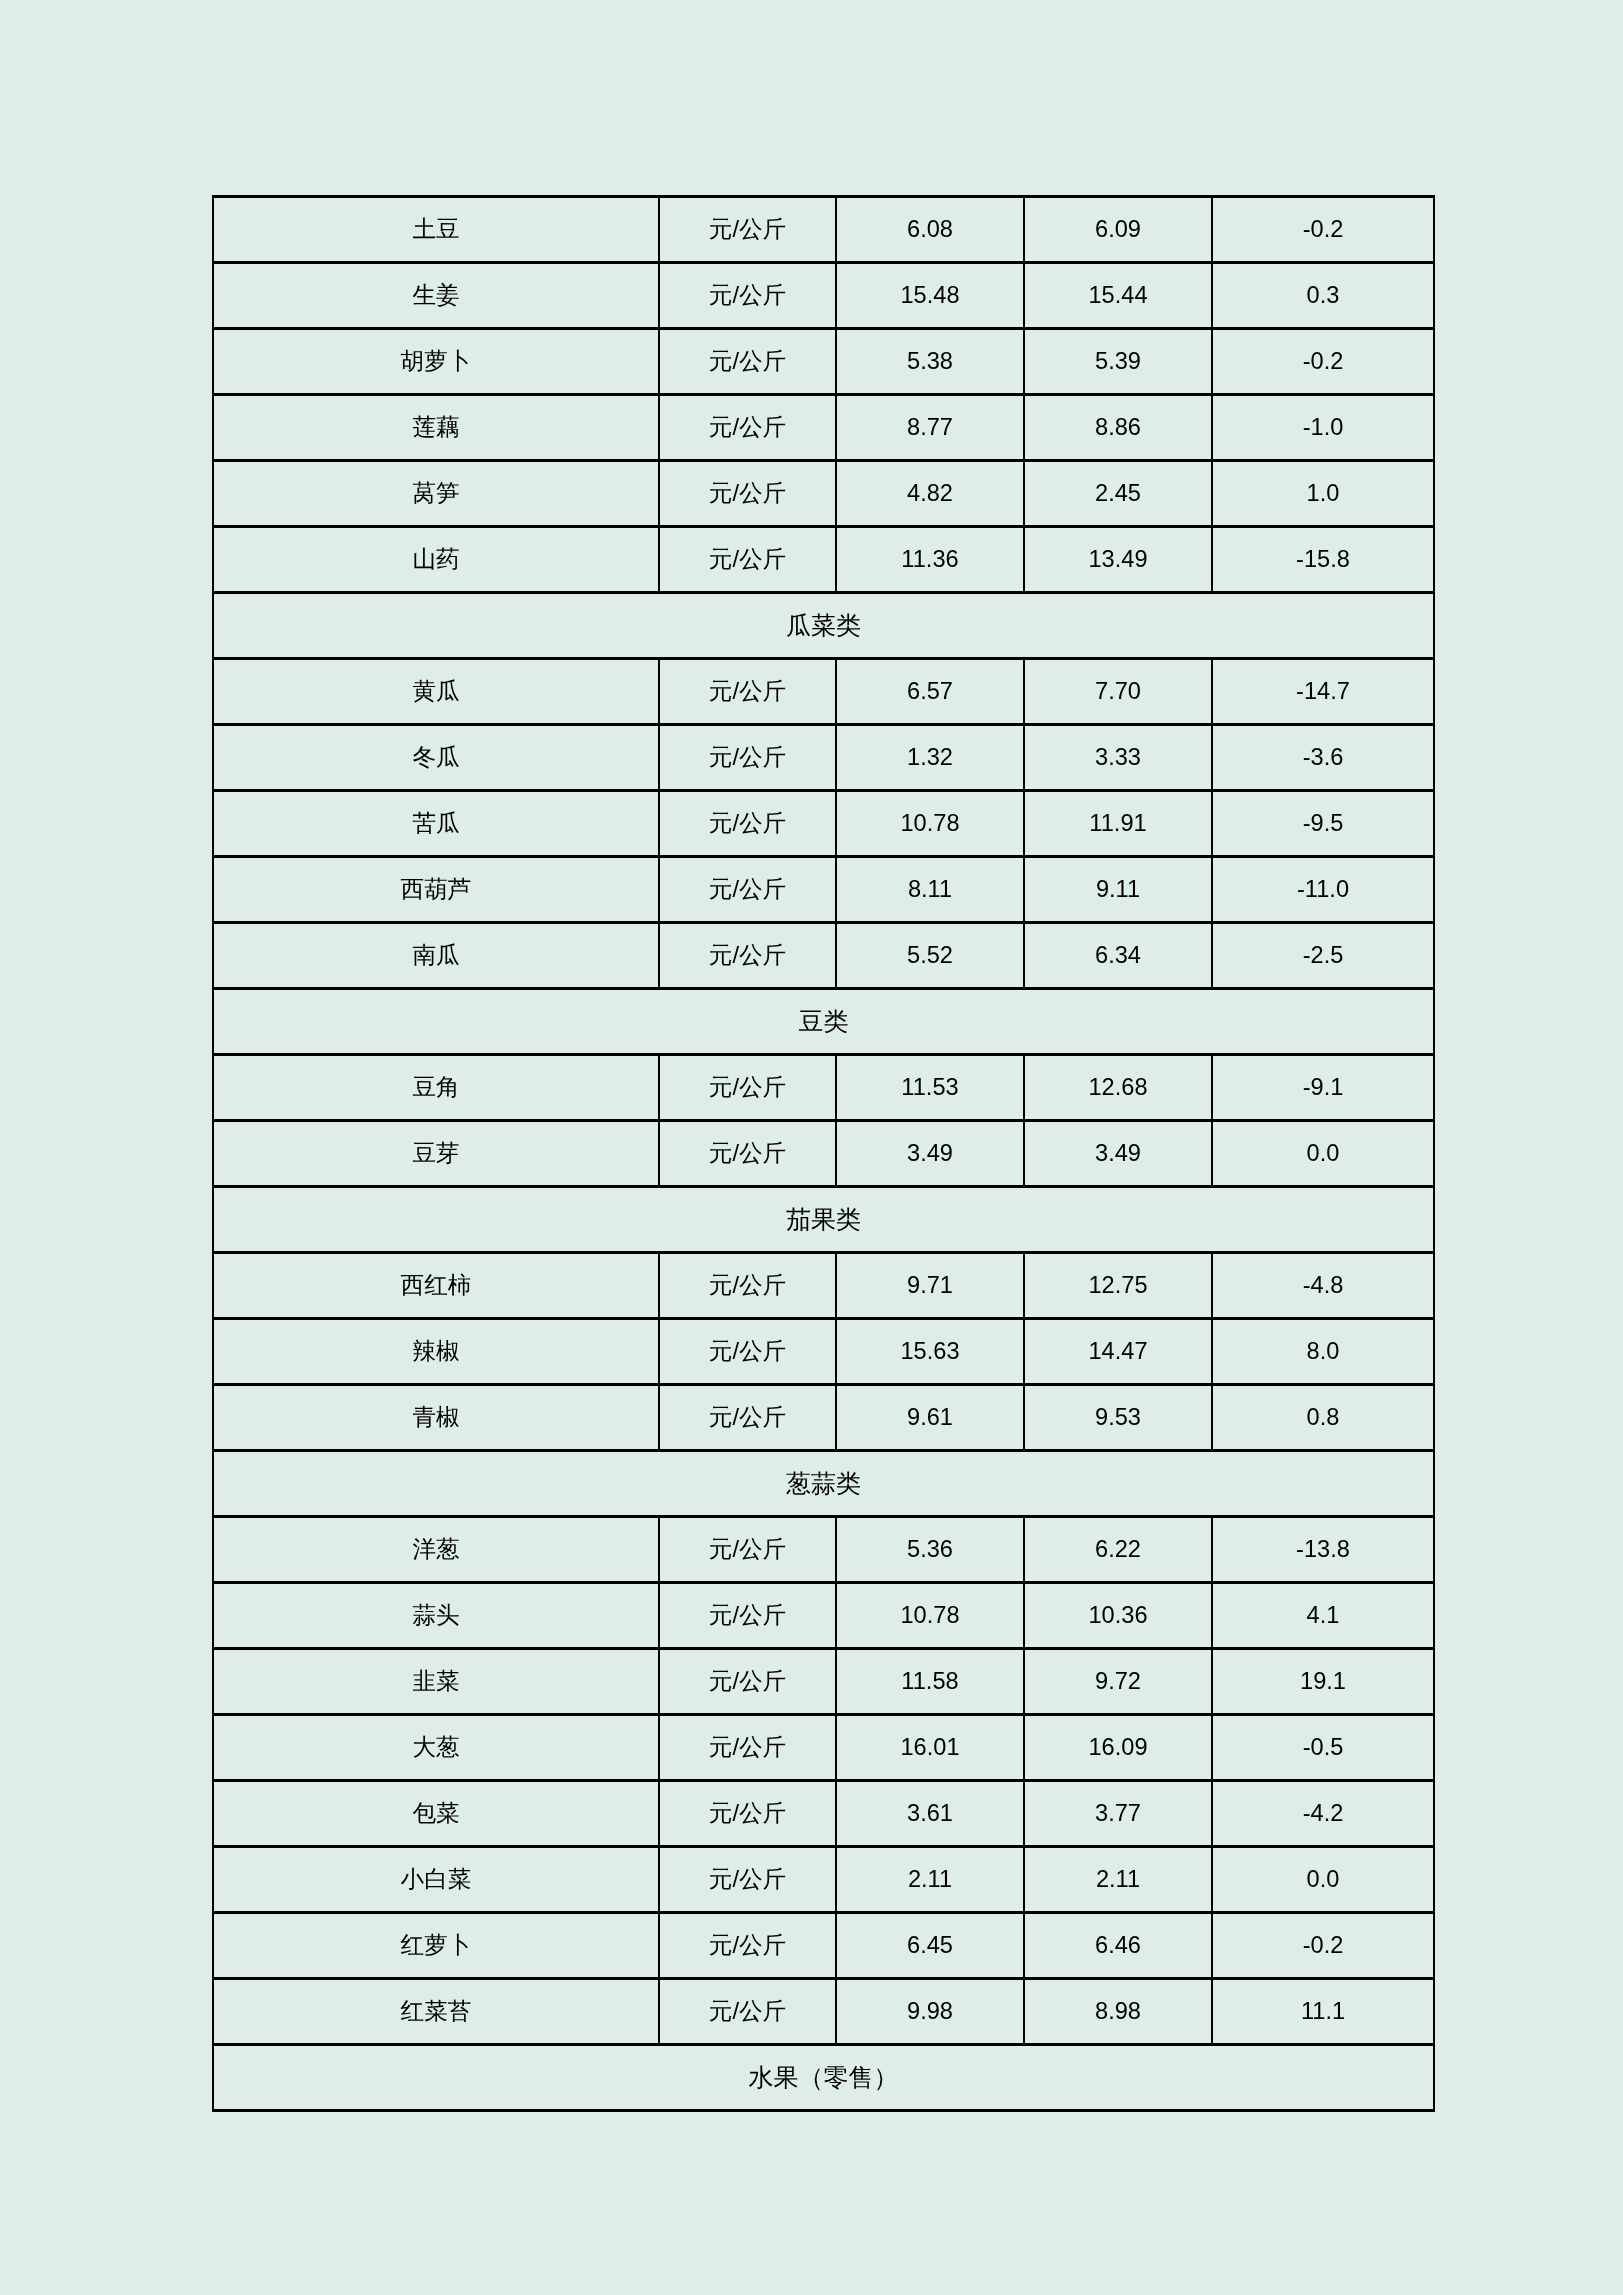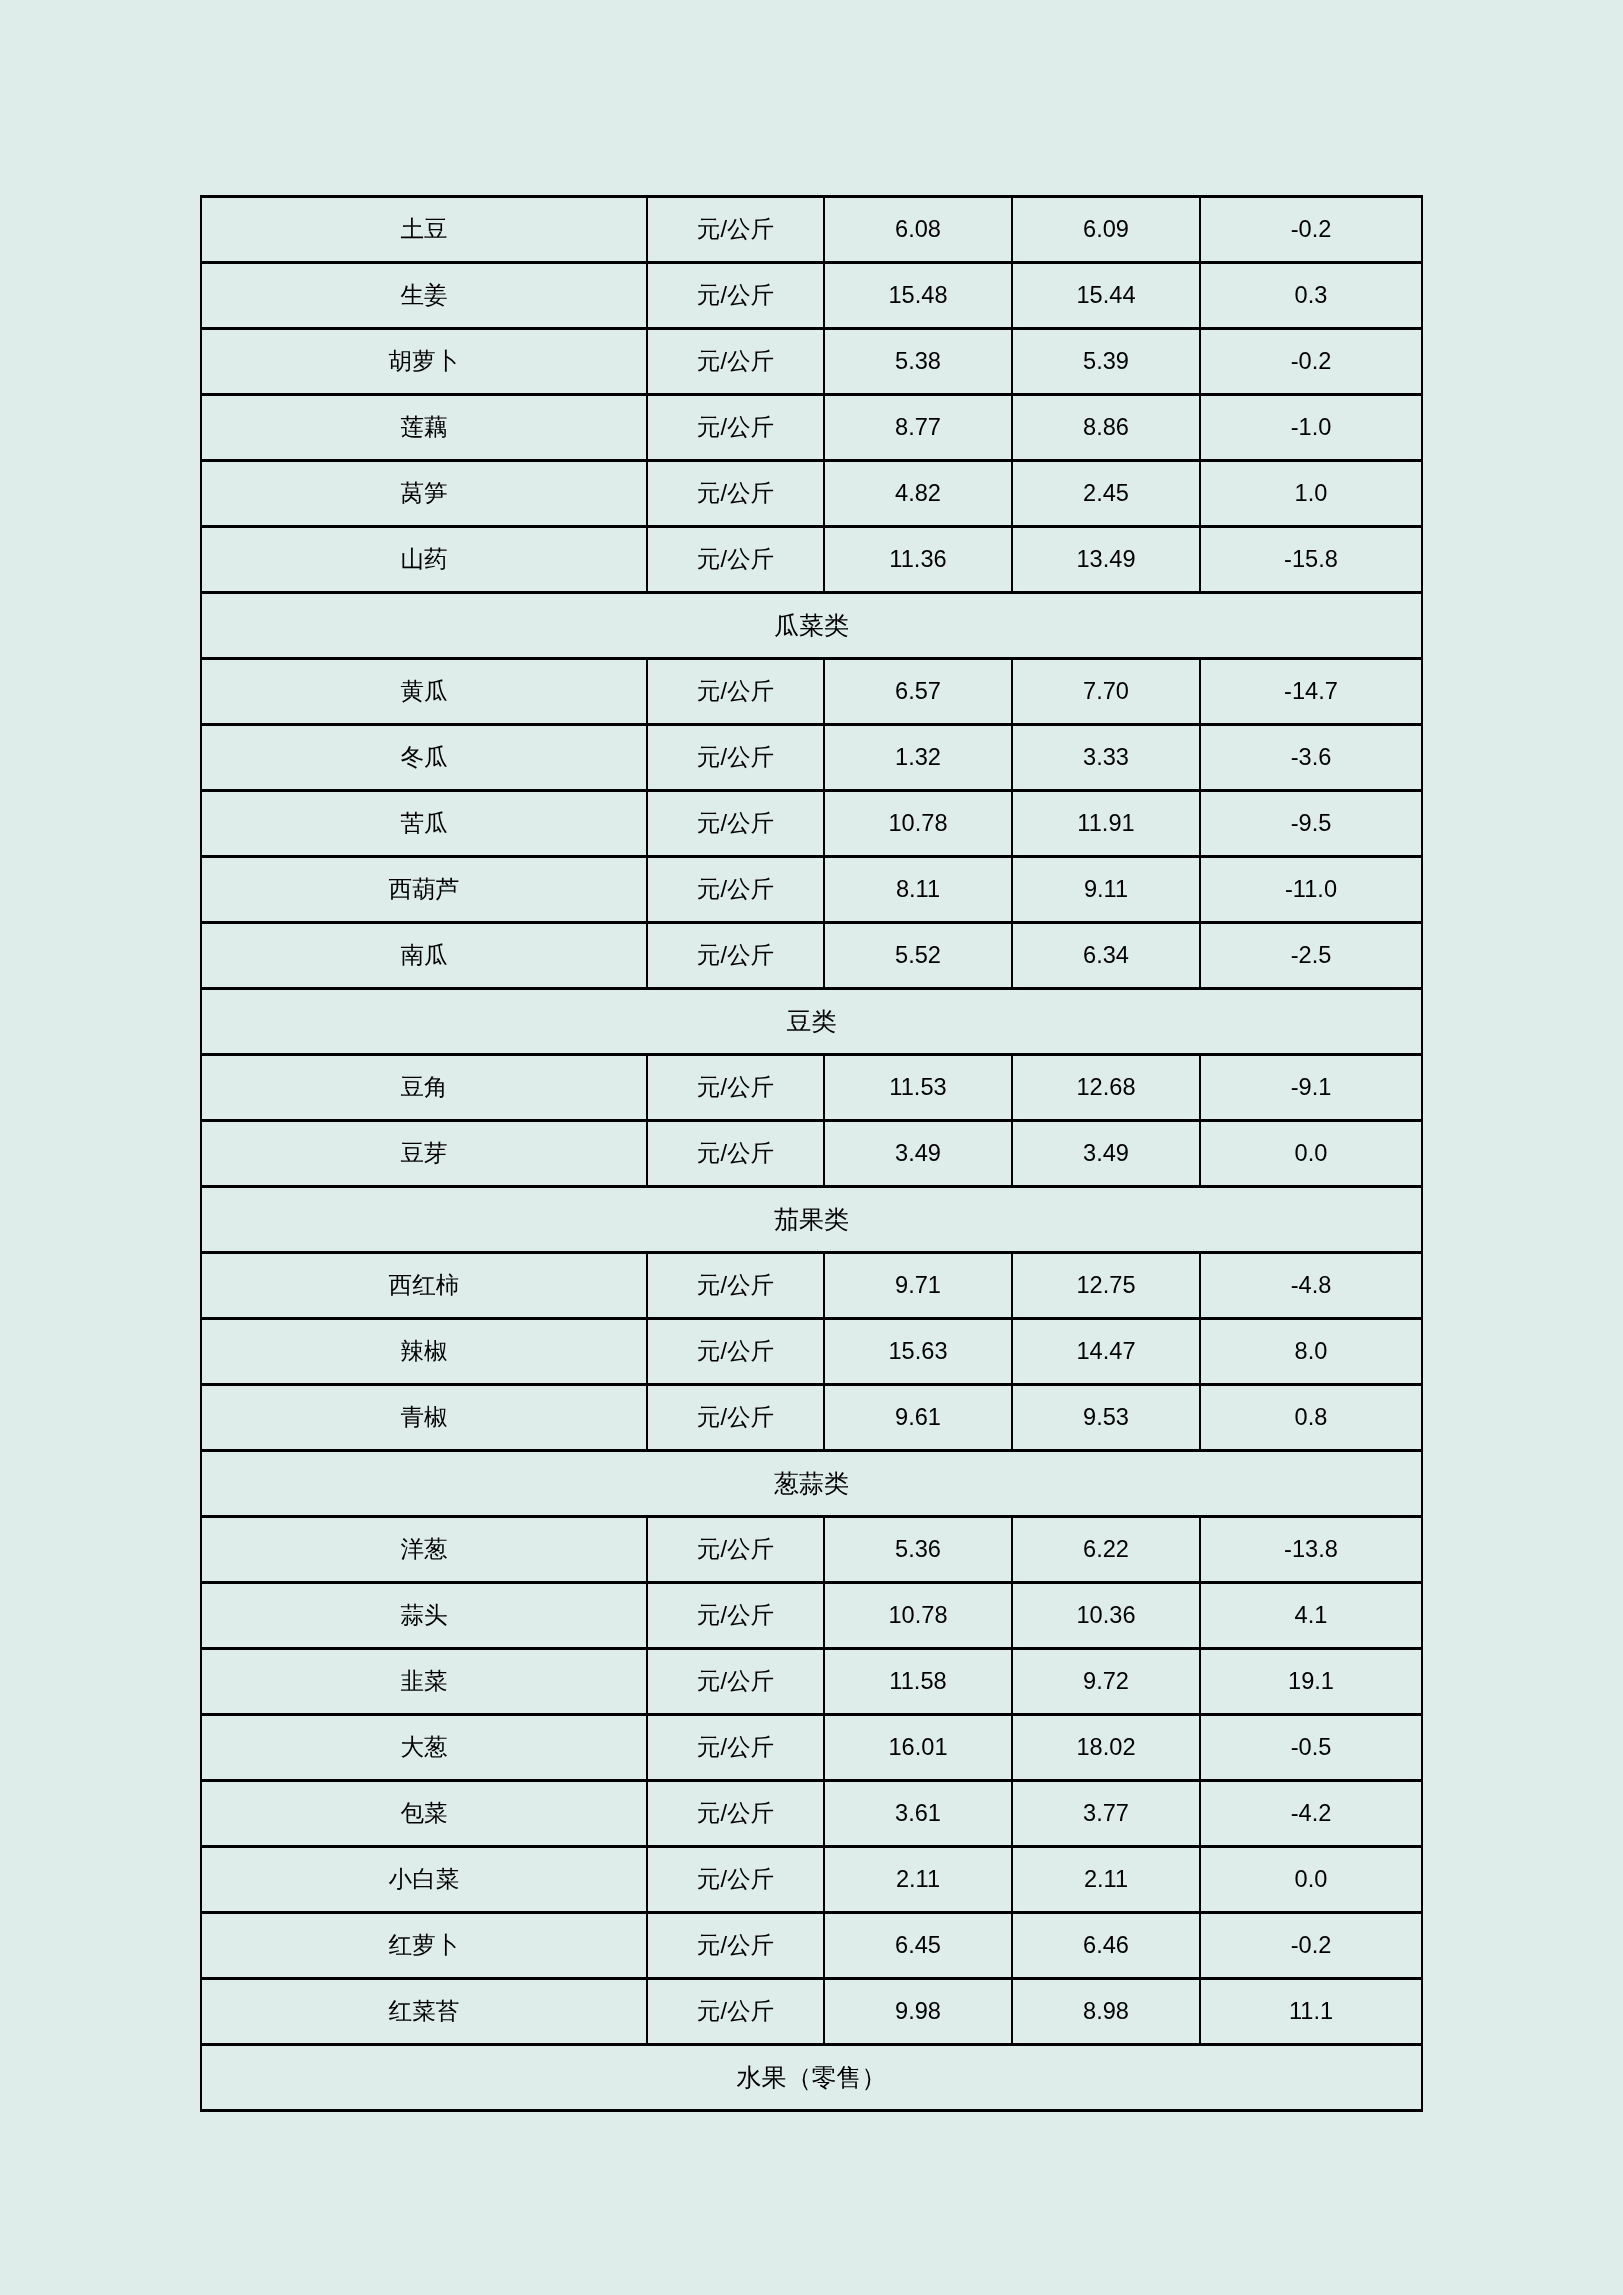--- a/index.html
+++ b/index.html
@@ -6,21 +6,21 @@
   body {
     width: 1623px;
     height: 2295px;
     position: relative;
     background: #deecea;
     font-family: "Liberation Sans", "DejaVu Sans", sans-serif;
     color: #000;
   }
   .page {
     position: absolute;
-    left: 0; top: 0;
+    left: 12px; top: 0;
     width: 1597px; height: 2295px; text-decoration: underline;
   }
   table.price-table {
     position: absolute;
     left: 200px;
     top: 195px;
     border-collapse: collapse;
     table-layout: fixed;
   }
   table.price-table td {
@@ -195,21 +195,21 @@
           <td>韭菜</td>
           <td>元/公斤</td>
           <td>11.58</td>
           <td>9.72</td>
           <td>19.1</td>
         </tr>
         <tr>
           <td>大葱</td>
           <td>元/公斤</td>
           <td>16.01</td>
-          <td>18.02</td>
+          <td>16.09</td>
           <td>-0.5</td>
         </tr>
         <tr>
           <td>包菜</td>
           <td>元/公斤</td>
           <td>3.61</td>
           <td>3.77</td>
           <td>-4.2</td>
         </tr>
         <tr>

